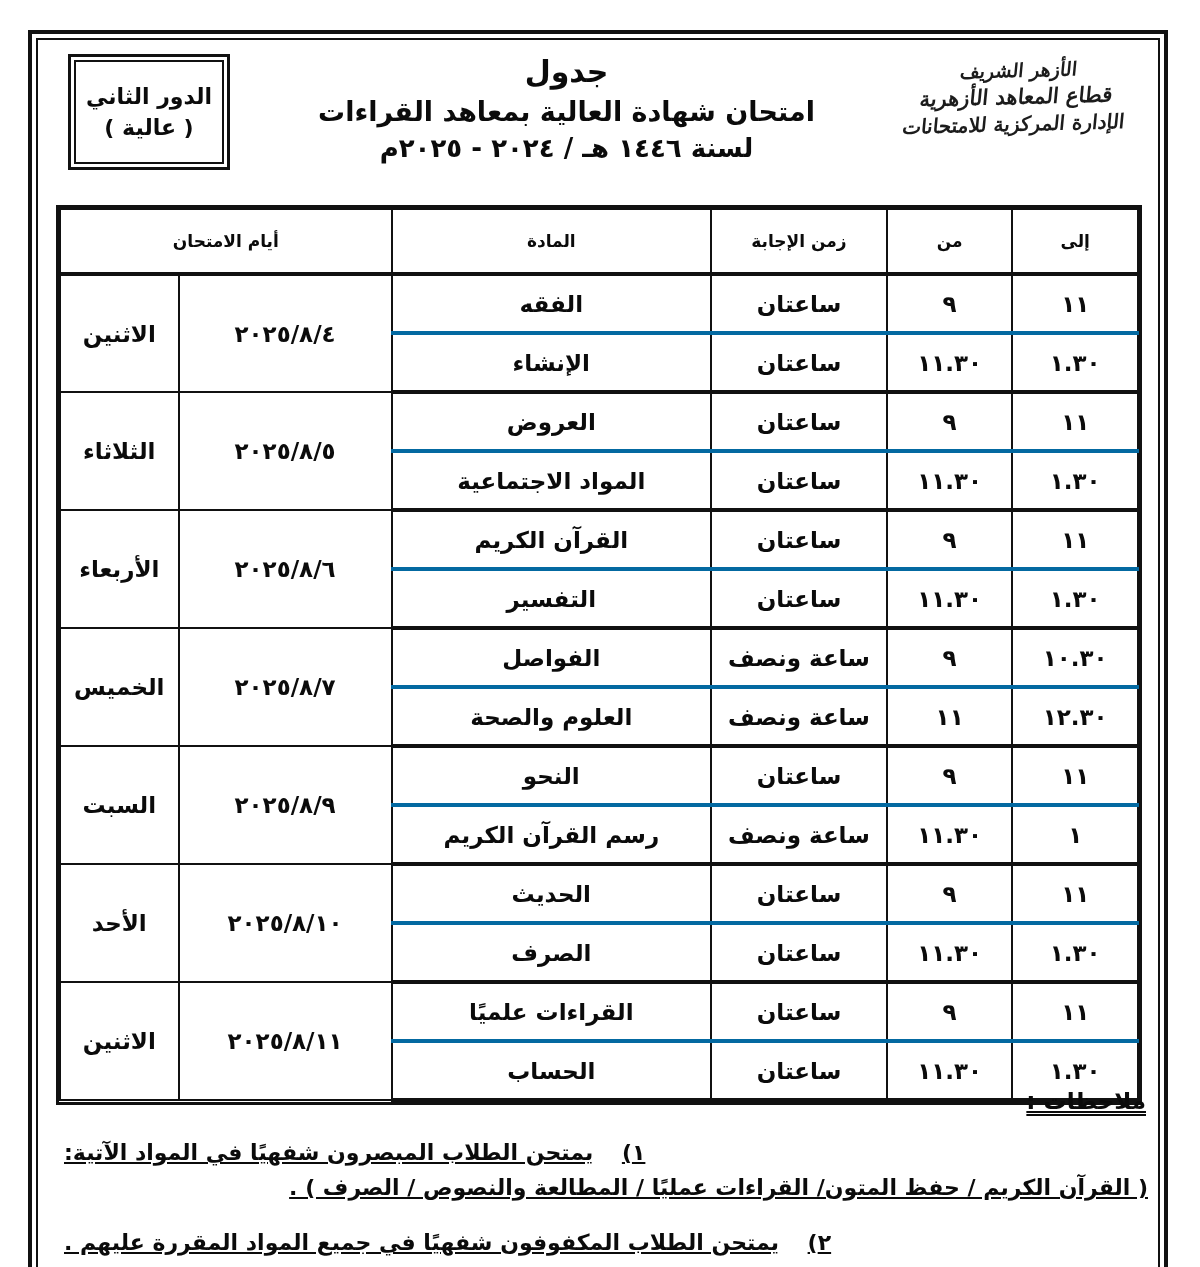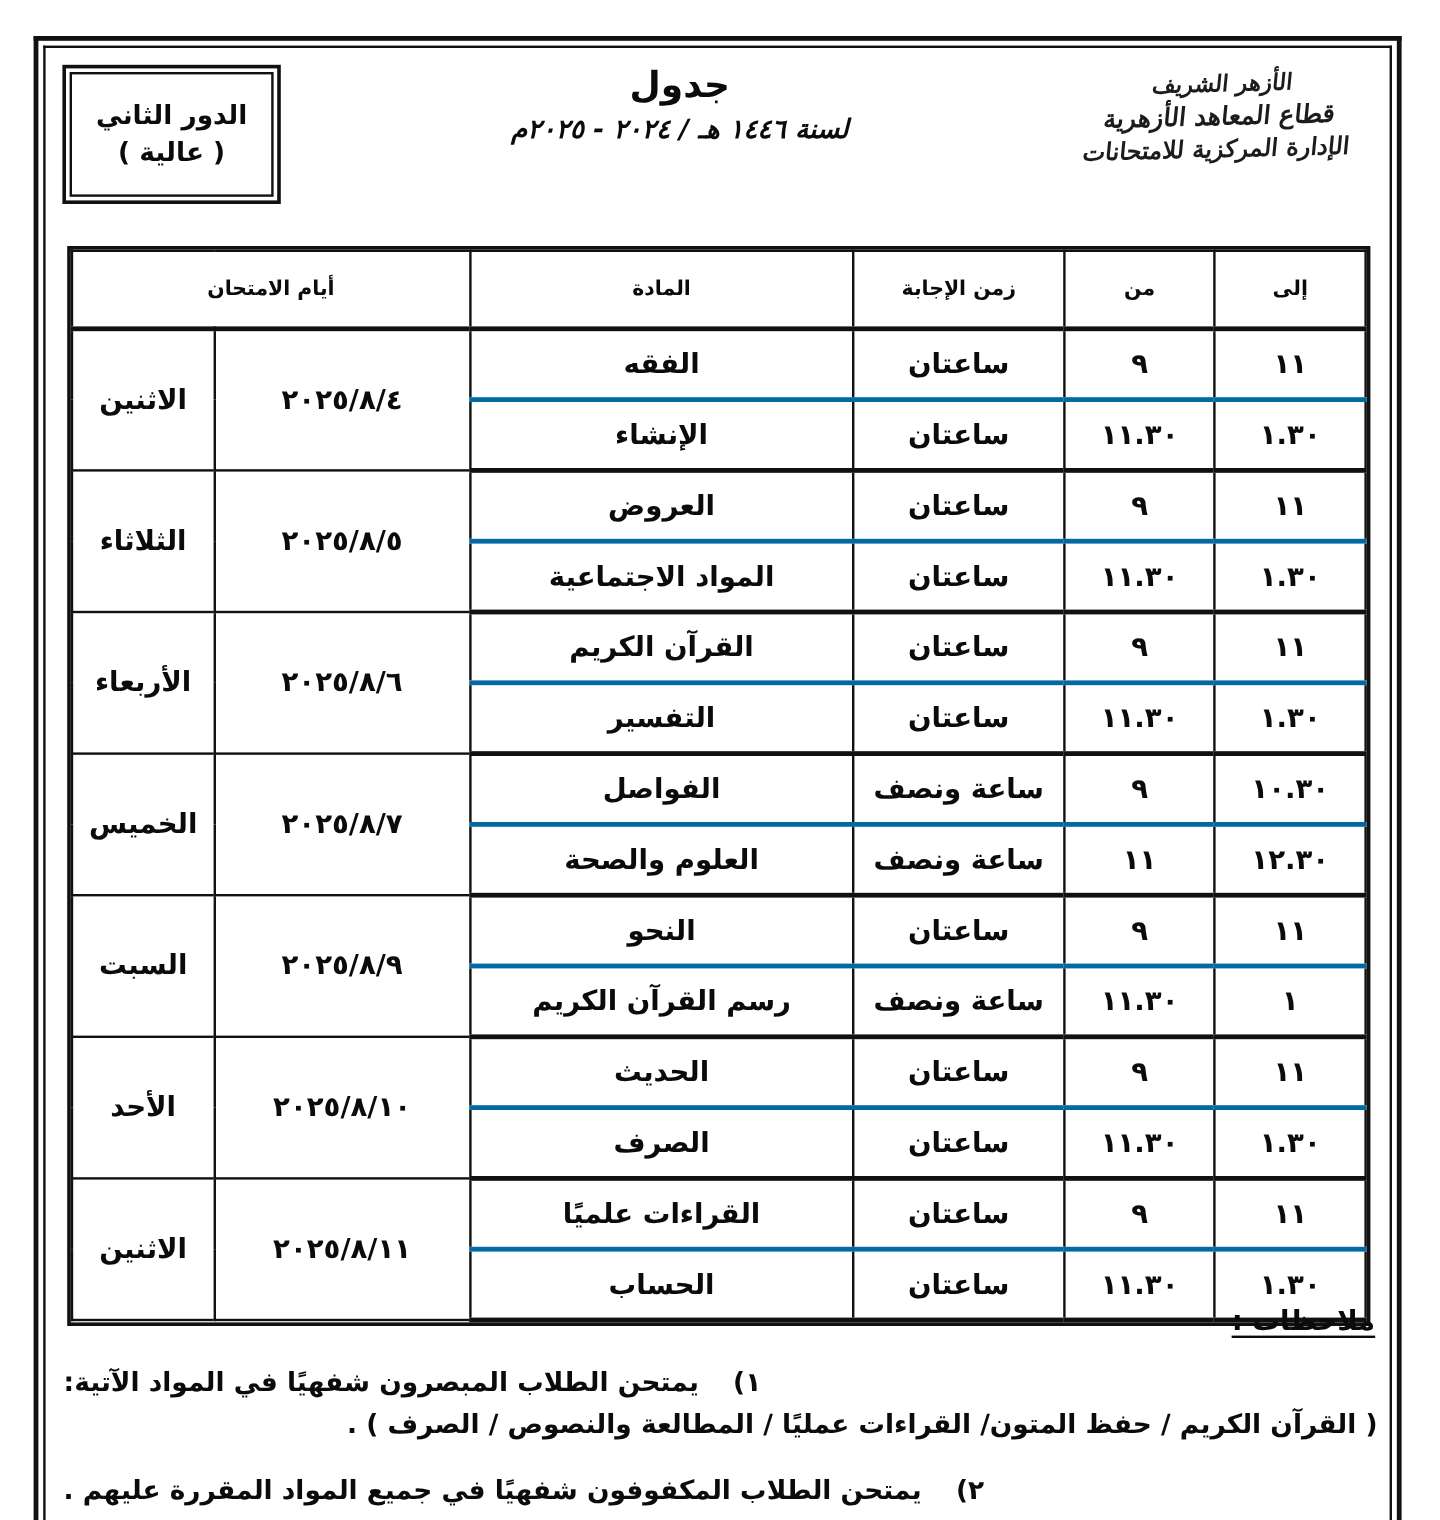--- a/index.html
+++ b/index.html
@@ -49,23 +49,23 @@
     left: 0;
     top: 0;
     width: 100%;
     height: 158px;
     box-sizing: border-box;
   }
 
   .session-box {
     position: absolute;
     right: auto;
-    left: 14px;
+    left: 30px;
     top: 14px;
-    width: 182px;
+    width: 162px;
     height: 116px;
     border: 3px solid #111;
     box-sizing: border-box;
     background: #fff;
   }
   .session-box-inner {
     position: absolute;
     left: 3px;
     top: 3px;
     right: 3px;
@@ -98,25 +98,24 @@
     font-weight: bold;
     line-height: 1.35;
   }
   .title-line-2 {
     font-size: 27px;
     font-weight: bold;
     line-height: 1.4;
     white-space: nowrap;
   }
   .title-line-3 {
-    font-size: 22px;
+    font-size: 26px;
     font-weight: bold;
     line-height: 1.45;
     white-space: nowrap;
-    font-style: italic;
   }
 
   
   .letterhead {
     position: absolute;
     right: 8px;
     top: 18px;
     width: 268px;
     text-align: center;
     font-family: "DejaVu Serif", "Liberation Serif", serif;
@@ -182,25 +181,26 @@
   col.c-to   { width: 125px; }
   col.c-from { width: 125px; }
   col.c-dur  { width: 175px; }
   col.c-sub  { width: 318px; }
   col.c-date { width: 212px; }
   col.c-day  { width: 118px; }
 
   
   .notes {
     position: absolute;
-    left: 15px;
+    left: 26px;
     right: 10px;
     top: 1048px;
     text-align: right;
     direction: rtl;
+    text-decoration: underline;
   }
   .notes-title {
     font-size: 23px;
     font-weight: bold;
     text-decoration: underline;
     text-underline-offset: 5px;
     margin: 0 0 22px 0;
     padding-right: 2px;
   }
   .note-row {
@@ -234,20 +234,21 @@
 
       <div class="session-box">
         <div class="session-box-inner">
           <div class="session-line">الدور الثاني</div>
           <div class="session-line">( عالية )</div>
         </div>
       </div>
 
       <div class="title-block">
         <div class="title-line-1">جدول</div>
+        <div class="title-line-2">امتحان شهادة العالية بمعاهد القراءات</div>
         <div class="title-line-3">لسنة ١٤٤٦ هـ / ٢٠٢٤ - ٢٠٢٥م</div>
       </div>
 
       <div class="letterhead">
         <div>الأزهر الشريف</div>
         <div>قطاع المعاهد الأزهرية</div>
         <div>الإدارة المركزية للامتحانات</div>
       </div>
 
     </div>

